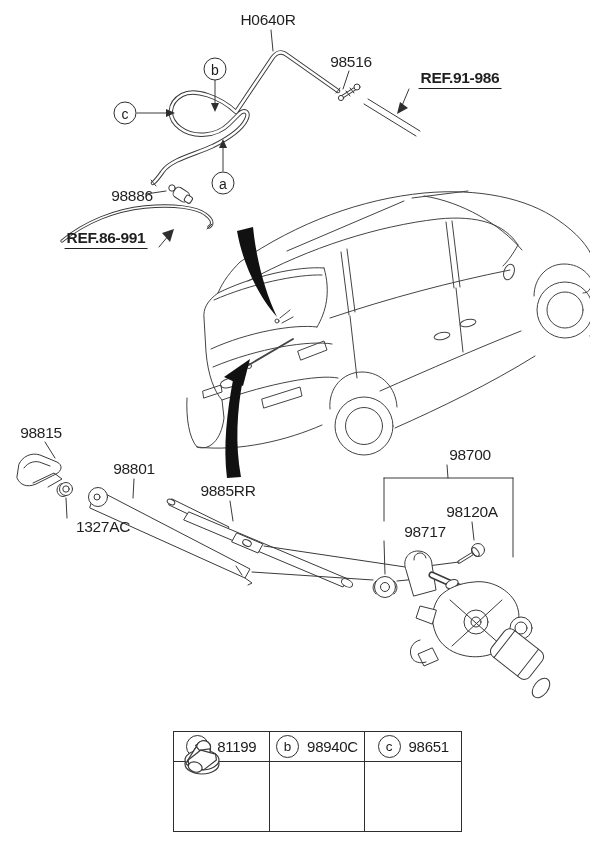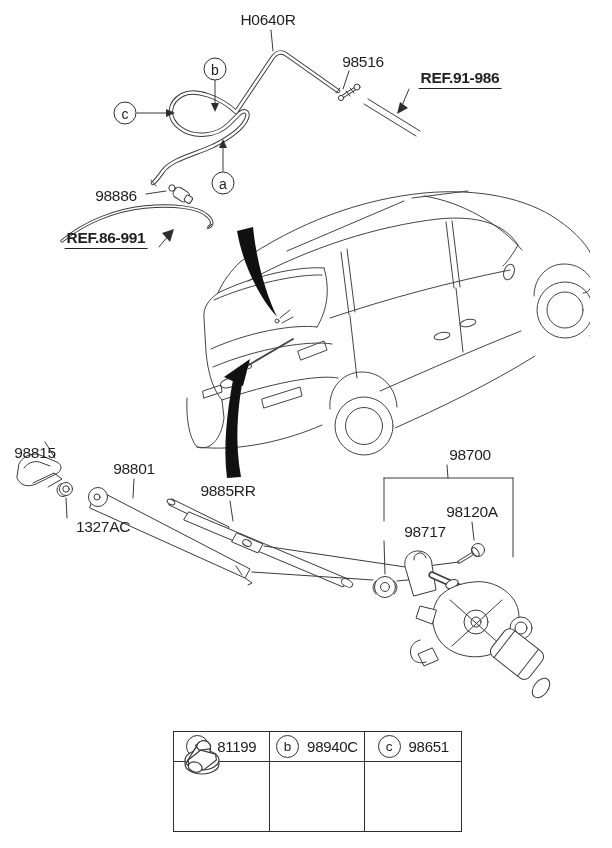--- a/index.html
+++ b/index.html
@@ -216,25 +216,25 @@
       <g transform="rotate(38 515 655)">
         <rect x="492" y="636" width="48" height="34" rx="7" fill="#fff"></rect>
         <path d="M500,636 L500,670 M530,636 L530,670"></path>
       </g>
       <ellipse cx="541" cy="688" rx="7" ry="11" transform="rotate(38 541 688)" fill="#fff"></ellipse>
     </g>
   </g>
 </svg>
 
 <div class="lbl" style="left:268px;top:20px;">H0640R</div>
-<div class="lbl" style="left:351px;top:62px;margin-left:12px;">98516</div>
+<div class="lbl" style="left:351px;top:62px;">98516</div>
 <div class="lbl ref" style="left:460px;top:79px;">REF.91-986</div>
-<div class="lbl" style="left:116px;top:196px;text-align:right;">98886</div>
+<div class="lbl" style="left:132px;top:196px;text-align:right;">98886</div>
 <div class="lbl ref" style="left:106px;top:239px;">REF.86-991</div>
-<div class="lbl" style="left:35px;top:433px;margin-top:20px;">98815</div>
+<div class="lbl" style="left:41px;top:433px;">98815</div>
 <div class="lbl" style="left:134px;top:469px;">98801</div>
 <div class="lbl" style="left:67px;top:527px;margin-left:36px;">1327AC</div>
 <div class="lbl" style="left:228px;top:491px;">9885RR</div>
 <div class="lbl" style="left:385px;top:532px;margin-left:40px;">98717</div>
 <div class="lbl" style="left:470px;top:455px;">98700</div>
 <div class="lbl" style="left:472px;top:512px;">98120A</div>
 
 <div class="callout" style="left:215px;top:69px;">b</div>
 <div class="callout" style="left:125px;top:113px;">c</div>
 <div class="callout" style="left:223px;top:183px;">a</div>

